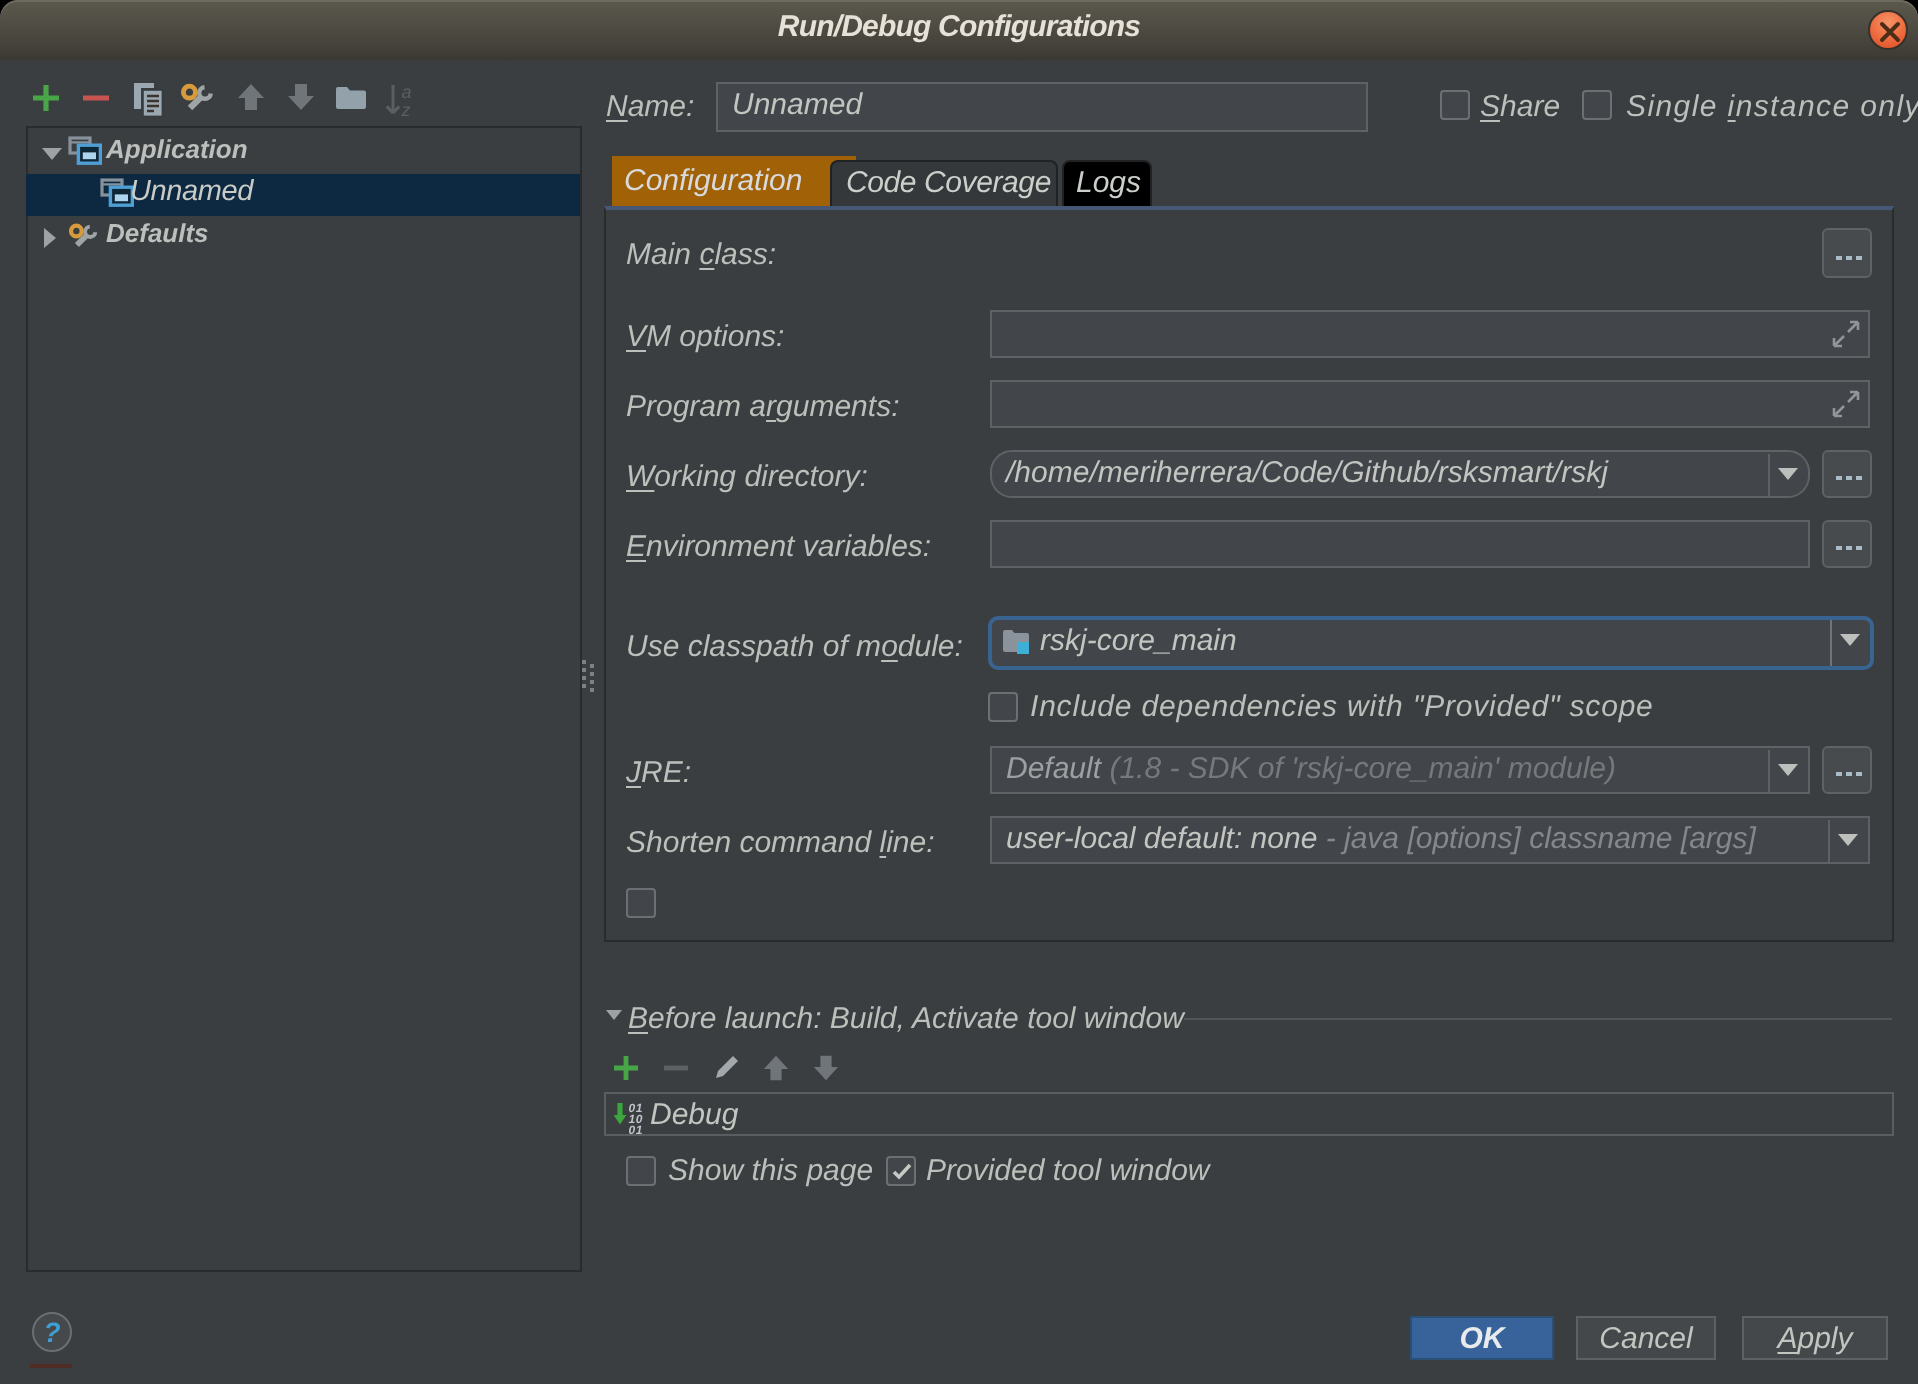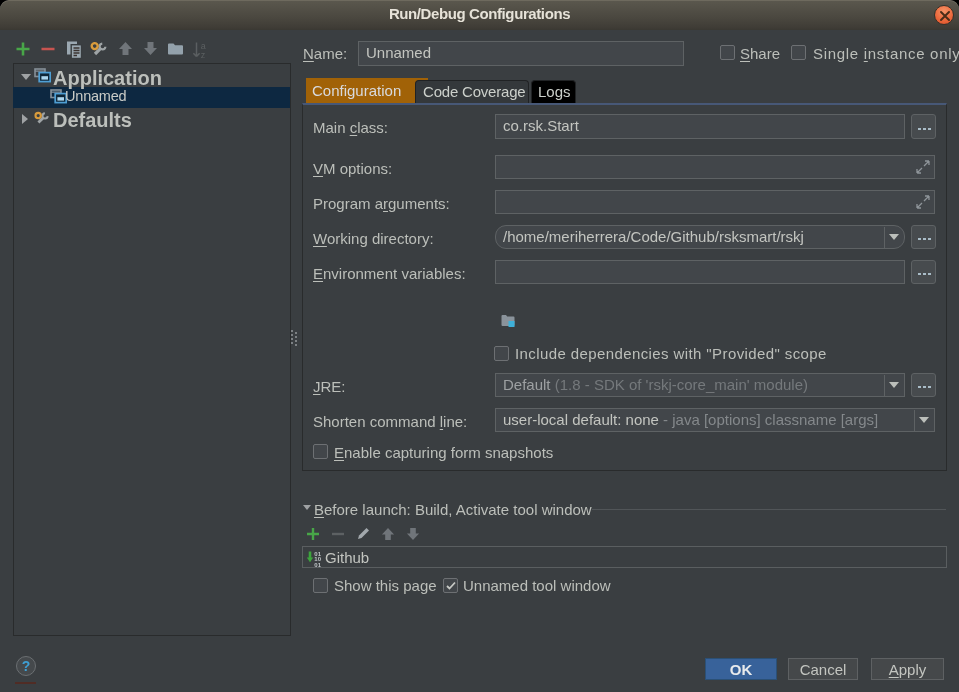--- a/index.html
+++ b/index.html
@@ -1,33 +1,33 @@
 <!DOCTYPE html>
 <html><head>
 <meta charset="utf-8">
 <style>
 * { margin:0; padding:0; box-sizing:border-box; }
 html,body { width:959px; height:692px; background:#000; overflow:hidden; }
 body { font-family:"Liberation Sans", sans-serif; }
 #win { position:absolute; left:0; top:0; width:959px; height:692px;
-  background:#3a3e41; border-radius:9px 9px 0 0; overflow:hidden; }
+  background:#3a3e41; border-radius:9px 9px 0 0; overflow:hidden;font-style:italic; }
 
 #titlebar { position:absolute; left:0; top:0; width:959px; height:30px;
   background:linear-gradient(#5b584e, #4a473f 60%, #3f3c36 92%, #3a3832);
   border-radius:9px 9px 0 0; box-shadow:inset 0 1px 0 #6e6a5e; }
 #title { position:absolute; top:5px; width:100%; text-align:center;
   font-size:15px; font-weight:bold; color:#e6e2d8; letter-spacing:-0.4px; }
 #closebtn { position:absolute; right:5px; top:5px; width:20px; height:20px;
   border-radius:50%; background:radial-gradient(circle at 50% 30%, #f69468, #ee6d40 52%, #da4c24);
   border:1px solid #36312b; }
 #closebtn svg { position:absolute; left:4px; top:4px; }
 
 #tree { position:absolute; left:13px; top:63px; width:278px; height:573px;
   border:1px solid #292b2c; }
-.tlbl { position:absolute; font-size:20px; font-weight:bold; color:#bcbfbb; }
+.tlbl { position:absolute; font-size:13px; font-weight:bold; color:#bcbfbb; }
 #rowsel { position:absolute; left:-1px; top:23px; width:277px; height:21px; background:#0d2841; }
 .icon { position:absolute; }
 
 .label { position:absolute; font-size:15px; color:#bcbfba; white-space:nowrap; }
 .field { position:absolute; background:#42464a; border:1px solid #5e6264;
   font-size:15px; color:#c3c5c0; padding:2px 0 0 7px; white-space:nowrap; overflow:hidden; }
 .u { text-decoration:underline; text-underline-offset:2px; }
 .cb { position:absolute; width:15px; height:15px; background:#42464a;
   border:1px solid #6d7073; border-radius:2px; }
 .tab { position:absolute; font-size:15px; white-space:nowrap; }
@@ -136,21 +136,20 @@
   <div class="cb" style="left:791px;top:45px;"></div>
   <div class="label" style="left:813px;top:45px;letter-spacing:0.7px;">Single <span class="u">i</span>nstance only</div>
 
   <div class="tab" style="left:306px;top:78px;width:122px;height:26px;background:#a16207;color:#d8dade;padding:4px 0 0 6px;">Configuration</div>
   <div class="tab" style="left:415px;top:80px;width:114px;height:23px;background:#34383b;border:1px solid #202224;border-bottom:none;border-radius:4px 4px 0 0;color:#ccd0cb;padding:2px 0 0 7px;letter-spacing:-0.2px;">Code Coverage</div>
   <div class="tab" style="left:531px;top:80px;width:45px;height:23px;background:#000000;border:1px solid #202224;border-bottom:none;border-radius:4px 4px 0 0;color:#ccd0cb;padding:2px 0 0 6px;">Logs</div>
 
   <div id="panel"></div>
 
   <div class="label" style="left:313px;top:119px;">Main <span class="u">c</span>lass:</div>
-  <div class="field" style="left:495px;top:114px;width:410px;height:25px;">co.rsk.Start</div>
   <div class="dots" style="left:911px;top:114px;width:25px;height:25px;">
       <i style="left:6px;"></i>
       <i style="left:11px;"></i>
       <i style="left:16px;"></i>
     </div>
 
   <div class="label" style="left:313px;top:160px;"><span class="u">V</span>M options:</div>
   <div class="field" style="left:495px;top:155px;width:440px;height:24px;"></div>
   <svg class="icon" style="left:916px;top:160px;" width="14" height="14" viewBox="0 0 14 14">
       <path d="M8 6 L13 1 M13 1 v4 M13 1 h-4 M6 8 L1 13 M1 13 v-4 M1 13 h4" stroke="#8f959a" stroke-width="1.3" fill="none"></path>
@@ -172,20 +171,23 @@
     </div>
 
   <div class="label" style="left:313px;top:265px;"><span class="u">E</span>nvironment variables:</div>
   <div class="field" style="left:495px;top:260px;width:410px;height:24px;"></div>
   <div class="dots" style="left:911px;top:260px;width:25px;height:24px;">
       <i style="left:6px;"></i>
       <i style="left:11px;"></i>
       <i style="left:16px;"></i>
     </div>
 
+  <div class="label" style="left:313px;top:315px;">Use classpath of m<span class="u">o</span>dule:</div>
+  <div class="field" style="left:494px;top:308px;width:443px;height:27px;border:2px solid #396390;border-radius:5px;padding-left:24px;">rskj-core_main
+    <span class="combo-arrow" style="right:0;top:0;height:23px;border-color:#70757a;"></span></div>
   <svg class="icon" style="left:501px;top:314px;" width="14" height="13" viewBox="0 0 14 13">
     <path d="M0.5 2 Q0.5 1 1.5 1 H5 L6.2 2.5 H12.5 Q13.5 2.5 13.5 3.5 V11 Q13.5 12 12.5 12 H1.5 Q0.5 12 0.5 11 Z" fill="#8a939b"></path>
     <rect x="7.5" y="7" width="6" height="6" fill="#3eb0d8"></rect>
   </svg>
 
   <div class="cb" style="left:494px;top:346px;"></div>
   <div class="label" style="left:515px;top:345px;letter-spacing:0.4px;">Include dependencies with "Provided" scope</div>
 
   <div class="label" style="left:313px;top:378px;"><span class="u">J</span>RE:</div>
   <div class="field" style="left:495px;top:373px;width:410px;height:24px;color:#9da0a2;">Default <span style="color:#75797c;">(1.8 - SDK of 'rskj-core_main' module)</span>
@@ -194,21 +196,20 @@
       <i style="left:6px;"></i>
       <i style="left:11px;"></i>
       <i style="left:16px;"></i>
     </div>
 
   <div class="label" style="left:313px;top:413px;text-align:center;">Shorten command <span class="u">l</span>ine:</div>
   <div class="field" style="left:495px;top:408px;width:440px;height:24px;">user-local default: none <span style="color:#84888b;">- java [options] classname [args]</span>
     <span class="combo-arrow" style="right:0;"></span></div>
 
   <div class="cb" style="left:313px;top:444px;"></div>
-  <div class="label" style="left:334px;top:444px;"><span class="u">E</span>nable capturing form snapshots</div>
 
   <span style="position:absolute;left:303px;top:505px;border-left:4.5px solid transparent;border-right:4.5px solid transparent;border-top:5.5px solid #9fa2a4;"></span>
   <div class="label" style="left:314px;top:501px;"><span class="u">B</span>efore launch: Build, Activate tool window</div>
   <div style="position:absolute;left:592px;top:509px;width:354px;height:1px;background:#515558;"></div>
 
   <svg class="icon" style="left:306px;top:527px;" width="14" height="14">
       <path d="M7 1v12 M1 7h12" stroke="#48a648" stroke-width="2.4"></path>
     </svg>
   <svg class="icon" style="left:331px;top:527px;" width="14" height="14">
       <path d="M1 7h12" stroke="#5d6163" stroke-width="2.4"></path>
@@ -224,31 +225,31 @@
     </svg>
 
   <div style="position:absolute;left:302px;top:546px;width:645px;height:22px;border:1px solid #5a5e60;">
     <svg class="icon" style="left:3px;top:3px;" width="17" height="17" viewBox="0 0 17 17">
       <path d="M4 1.5 V8" stroke="#3da53d" stroke-width="2.6" fill="none"></path>
       <path d="M0.8 7.5 H7.2 L4 12.2 Z" fill="#3da53d"></path>
       <text x="8.2" y="5.8" font-size="6" font-weight="bold" fill="#c0c5c8" font-family="Liberation Sans" letter-spacing="0.3">01</text>
       <text x="8.2" y="11.3" font-size="6" font-weight="bold" fill="#c0c5c8" font-family="Liberation Sans" letter-spacing="0.3">10</text>
       <text x="8.2" y="16.8" font-size="6" font-weight="bold" fill="#c0c5c8" font-family="Liberation Sans" letter-spacing="0.3">01</text>
     </svg>
-    <span class="label" style="left:22px;top:2px;color:#c3c5c0;">Github</span>
+    <span class="label" style="left:22px;top:2px;color:#c3c5c0;">Debug</span>
   </div>
 
   <div class="cb" style="left:313px;top:578px;"></div>
   <div class="label" style="left:334px;top:577px;">Show this page</div>
   <div class="cb" style="left:443px;top:578px;">
       <svg width="12" height="11" style="position:absolute;left:1px;top:1px;">
         <path d="M2 6 L4.5 8.5 L10 2.5" stroke="#c7c9c5" stroke-width="1.8" fill="none"></path>
       </svg>
     </div>
-  <div class="label" style="left:463px;top:577px;">Unnamed tool window</div>
+  <div class="label" style="left:463px;top:577px;">Provided tool window</div>
 
   <div style="position:absolute;left:16px;top:656px;width:20px;height:20px;border-radius:50%;background:#45494c;border:1px solid #6b6f72;color:#3e9fd4;font-weight:bold;text-align:center;line-height:19px;font-size:14px;">?</div>
 
   <div style="position:absolute;left:15px;top:682px;width:21px;height:2px;background:#502c25;"></div>
   <div class="btn" style="left:705px;width:72px;background:#38629a;border:1px solid #2b5076;color:#e8eaec;font-weight:bold;">OK</div>
   <div class="btn" style="left:788px;width:70px;background:#45484a;border:1px solid #5e6163;color:#c3c5c0;">Cancel</div>
   <div class="btn" style="left:871px;width:73px;background:#45484a;border:1px solid #5e6163;color:#c3c5c0;"><span class="u">A</span>pply</div>
 </div>
 
 </body></html>

